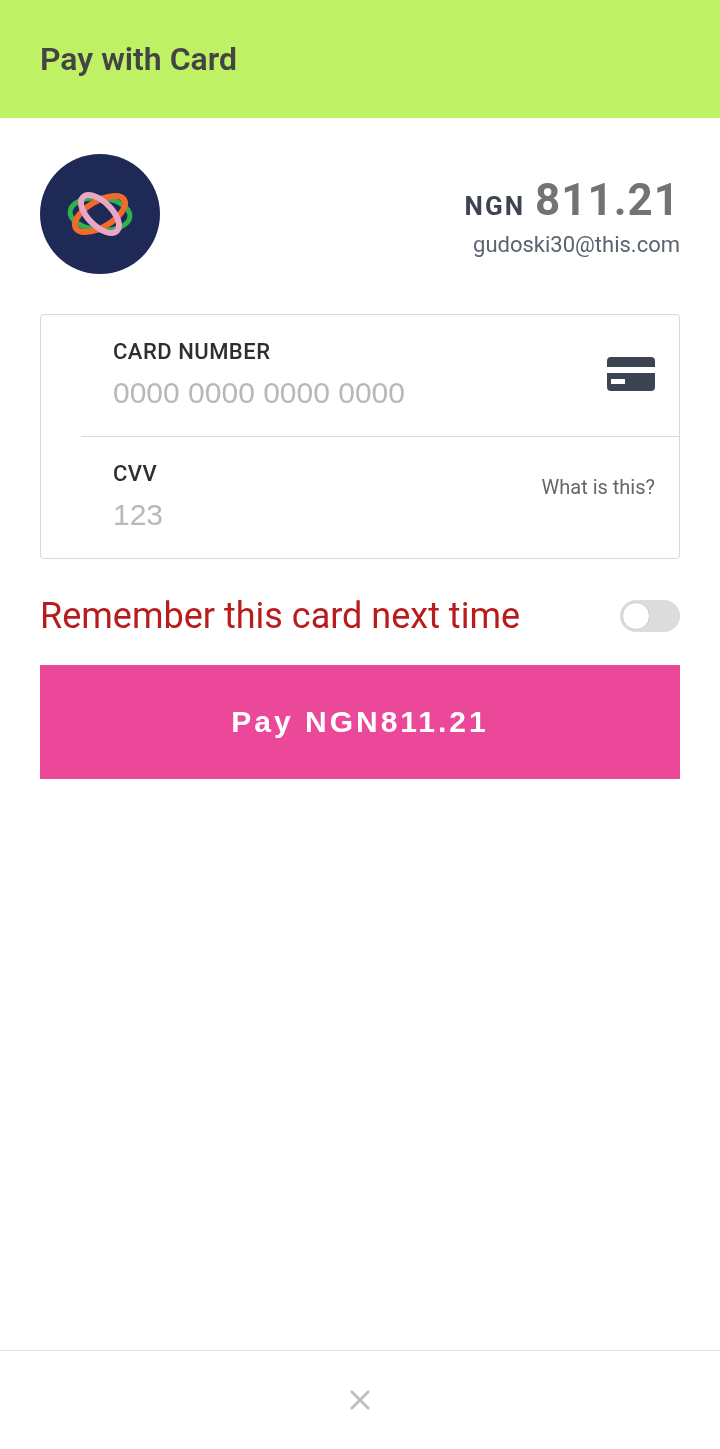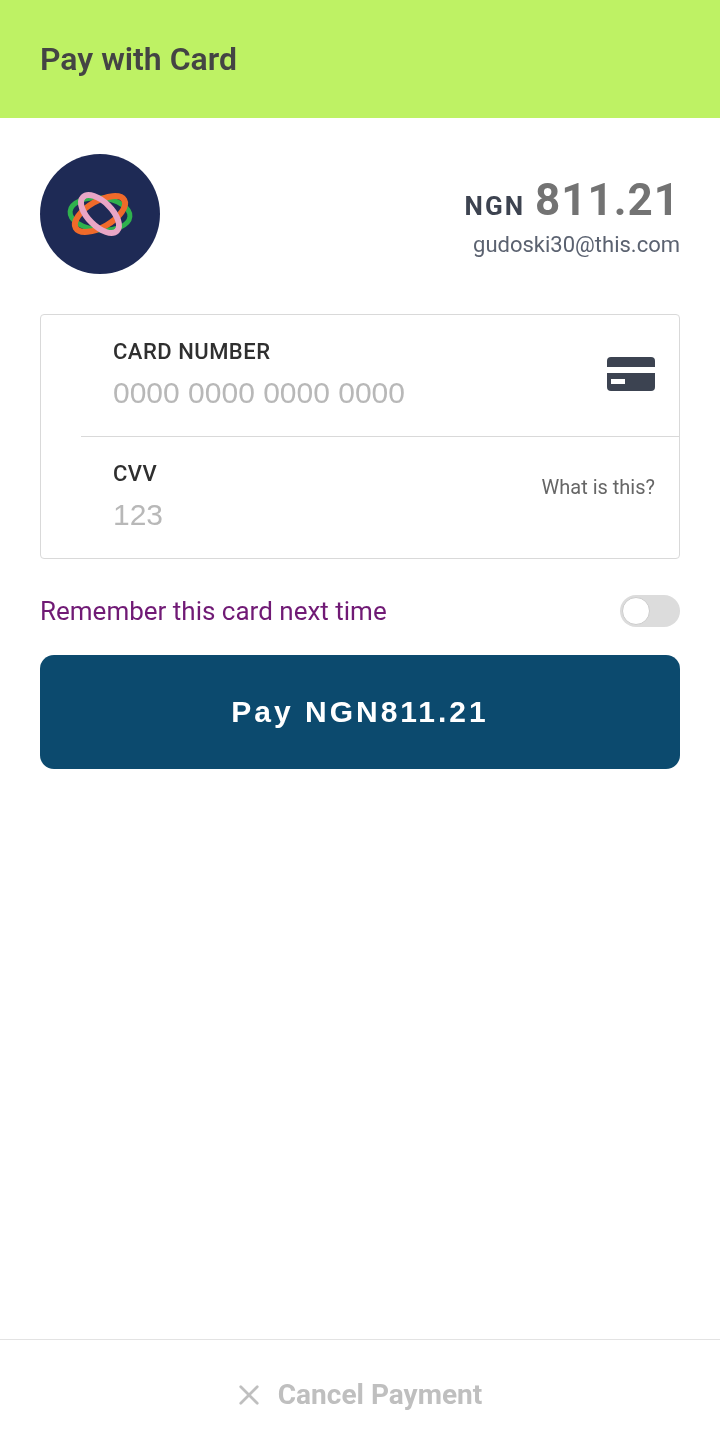--- a/index.html
+++ b/index.html
@@ -84,45 +84,45 @@
     font-size: 20px;
     color: #666;
     cursor: pointer;
   }
   .remember-row {
     display: flex;
     justify-content: space-between;
     align-items: center;
     margin: 36px 0 28px 0;
   }
-  .remember-label { font-size: 26px; color: #701a75; }
+  .remember-label { font-size: 36px; color: #b91c1c; }
   .toggle {
     width: 60px;
     height: 32px;
     background: #dcdcdc;
     border-radius: 16px;
     position: relative;
     cursor: pointer;
   }
   .toggle-knob {
     width: 28px;
     height: 28px;
     border-radius: 50%;
     background: #fff;
     border: 1px solid #ccc;
     position: absolute;
     top: 2px;
     left: 2px;
   }
   .pay-button {
     width: 100%;
-    background: #0c4a6e;
+    background: #ec4899;
     color: #fff;
     border: none;
-    border-radius: 14px;
+    border-radius: 0;
     padding: 40px 4px;
     font-size: 30px;
     font-weight: 700;
     letter-spacing: 3px;
     cursor: pointer;
   }
   .footer {
     border-top: 1px solid #e3e3e3;
     padding: 38px 0;
     display: flex;
@@ -197,15 +197,14 @@
 
     <button class="pay-button">Pay NGN811.21</button>
 
   </div>
 
   <div class="footer">
     <svg class="close-icon" viewBox="0 0 24 24">
       <line x1="3" y1="3" x2="21" y2="21" stroke="#bfbfbf" stroke-width="3" stroke-linecap="round"></line>
       <line x1="21" y1="3" x2="3" y2="21" stroke="#bfbfbf" stroke-width="3" stroke-linecap="round"></line>
     </svg>
-    <span class="footer-text">Cancel Payment</span>
   </div>
 </div>
 
 </body></html>

